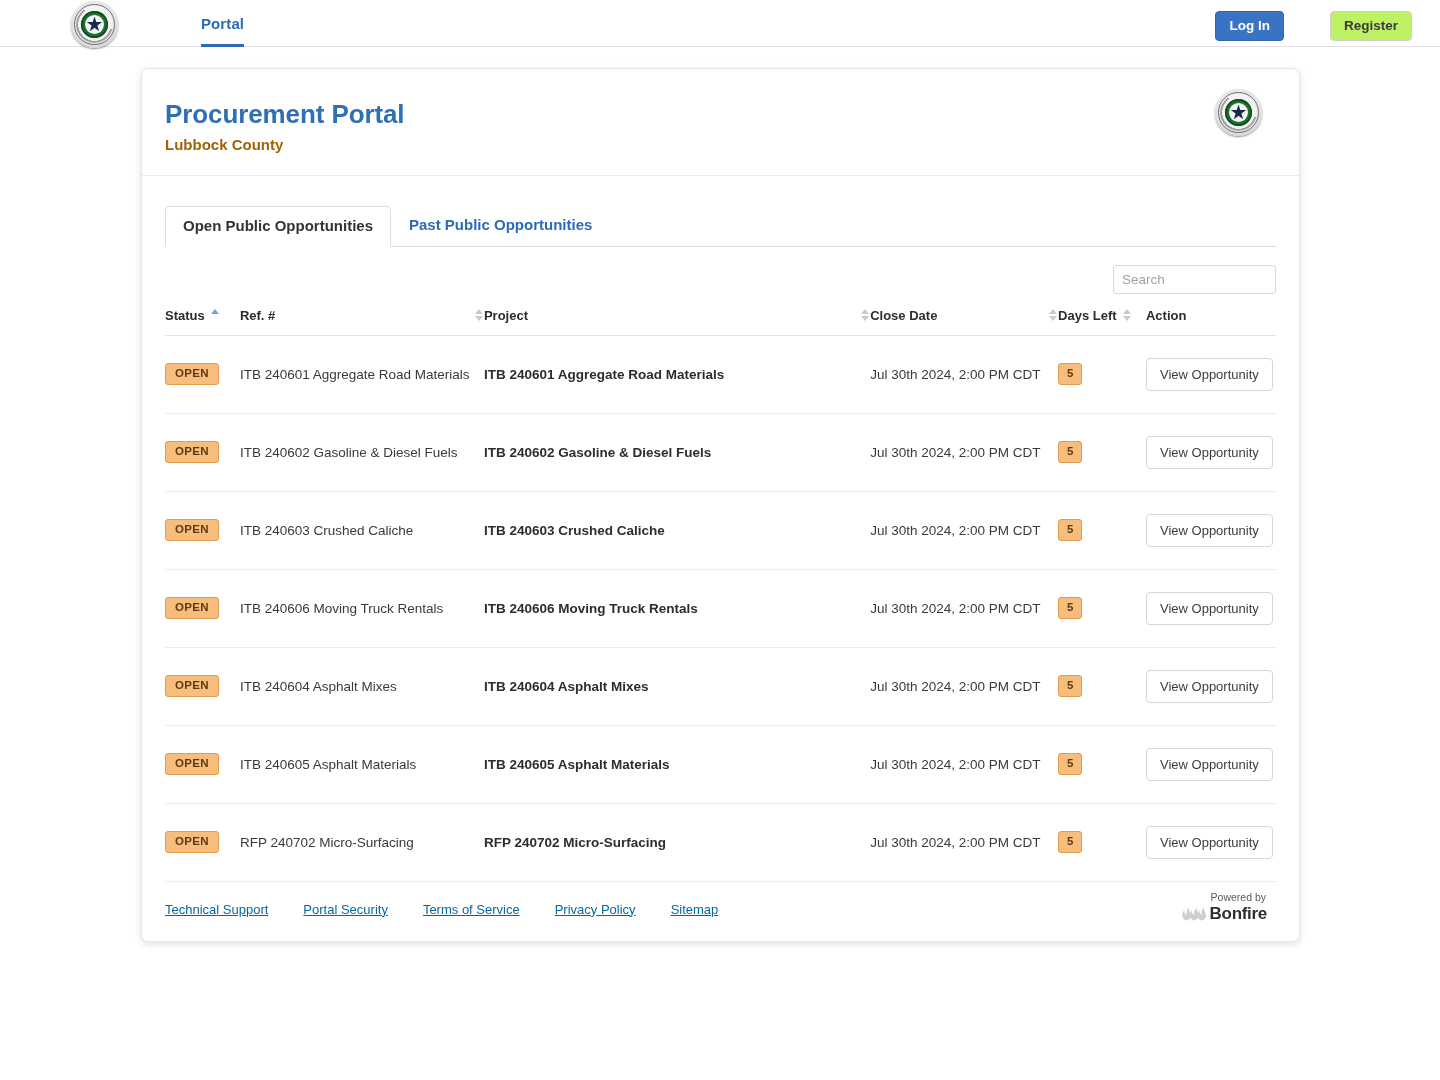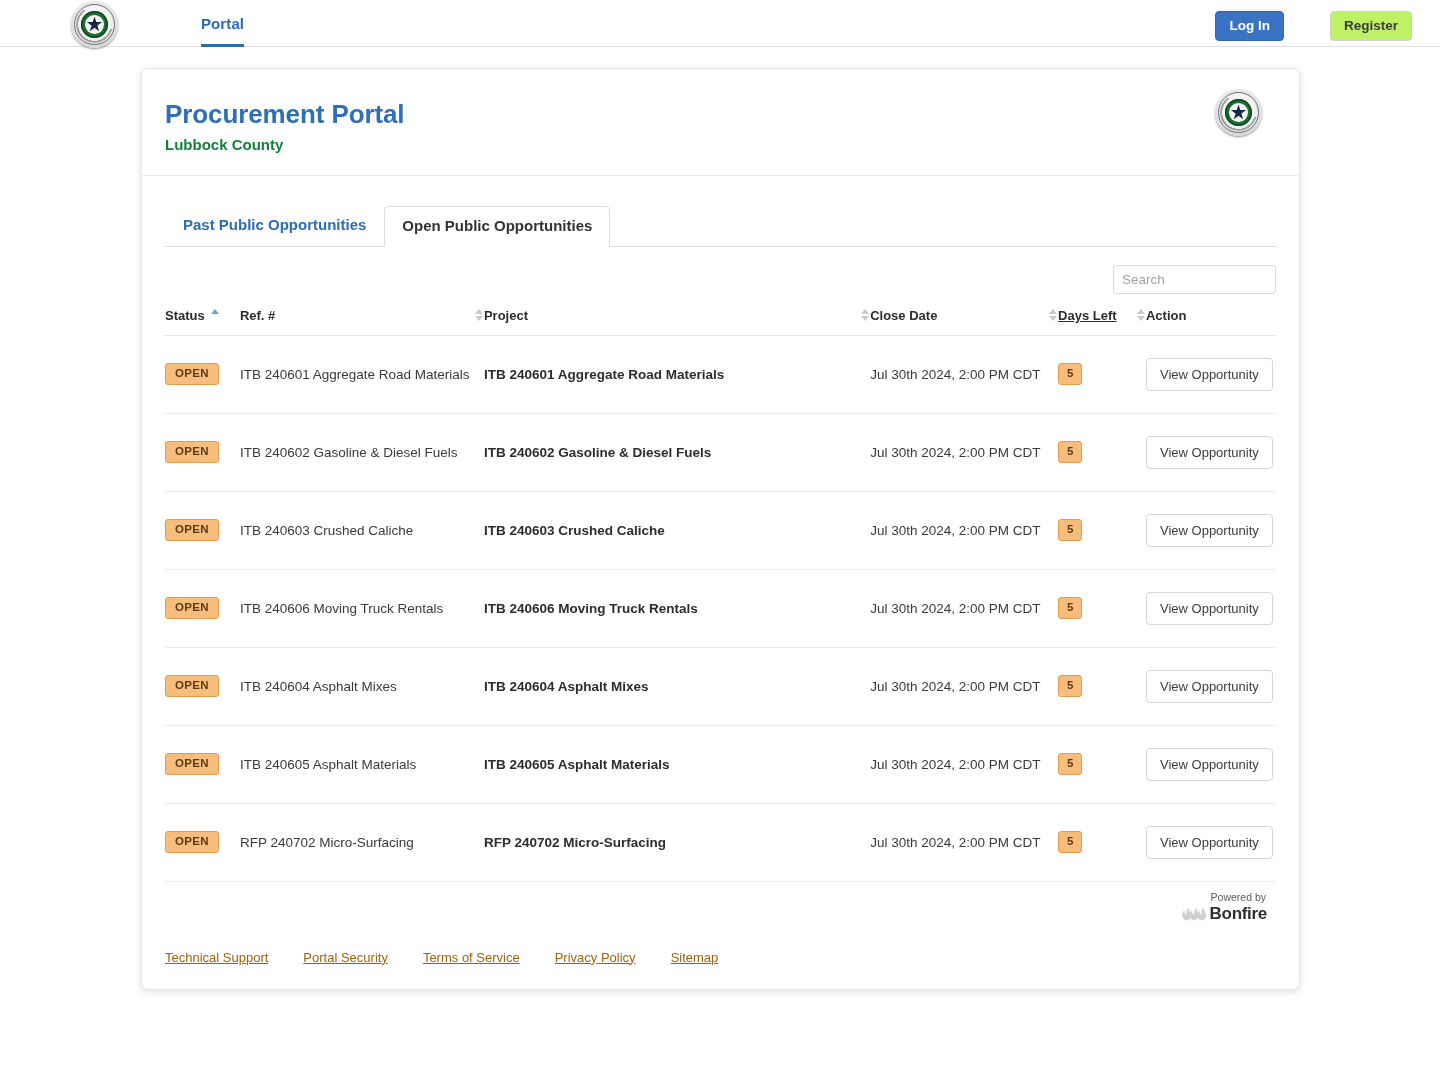--- a/index.html
+++ b/index.html
@@ -118,21 +118,21 @@
   .page-title {
     font-size: 26px;
     font-weight: bold;
     color: #2f6fb5;
     line-height: 1.1;
     letter-spacing: -.1px;
   }
   .page-subtitle {
     font-size: 15px;
     font-weight: bold;
-    color: #15803d;
+    color: #a16207;
     margin-top: 7px;
   }
   .card-head-seal { position: absolute; right: 37px; top: 20px; }
 
   
   .tabs {
     position: relative;
     margin: 31px 23px 0 23px;
     height: 40px;
     border-bottom: 1px solid #dddddd;
@@ -268,24 +268,23 @@
   
   .card-footer {
     position: relative;
     padding: 20px 23px 24px 23px;
     display: flex;
     align-items: center;
   }
   .footer-links { display: flex; gap: 35px; }
   .footer-links a {
     font-size: 13px;
-    color: #a16207;
+    color: #0369a1;
     text-decoration: underline;
     cursor: pointer;
-    margin-top: 48px;
   }
   .powered {
     position: absolute;
     right: 32px; top: 10px;
     text-align: right;
   }
   .powered-by {
     font-size: 10.5px;
     color: #5b5b5b;
     line-height: 1;
@@ -339,25 +338,25 @@
         <div class="ring-outer"></div>
         <div class="ring-text"></div>
         <div class="wreath"></div>
         <div class="inner-disc"></div>
         <div class="star"></div>
       </div>
     </div>
   </div>
 
   <div class="tabs">
+    <div class="tab active">
+      <span>Open Public Opportunities</span>
+    </div>
     <div class="tab inactive">
       <span>Past Public Opportunities</span>
-    </div>
-    <div class="tab active">
-      <span>Open Public Opportunities</span>
     </div>
   </div>
 
   <div class="search-row">
     <input class="search-input" type="text" placeholder="Search" style="">
   </div>
 
   <div class="table-wrap">
     <table>
       <colgroup>
@@ -399,21 +398,21 @@
           <th>
             <div class="th-inner" style="justify-content:space-between;">
               <span>Close Date</span>
               <span class="sort-icon">
                   <i class="up"></i>
                   <i class="down"></i>
                 </span>
             </div>
           </th>
           <th>
-            <div class="th-inner" style="justify-content:space-between;text-decoration:underline;">
+            <div class="th-inner" style="">
               <span>Days Left</span>
               <span class="sort-icon">
                   <i class="up"></i>
                   <i class="down"></i>
                 </span>
             </div>
           </th>
           <th>
             <div class="th-inner">
               <span>Action</span>

